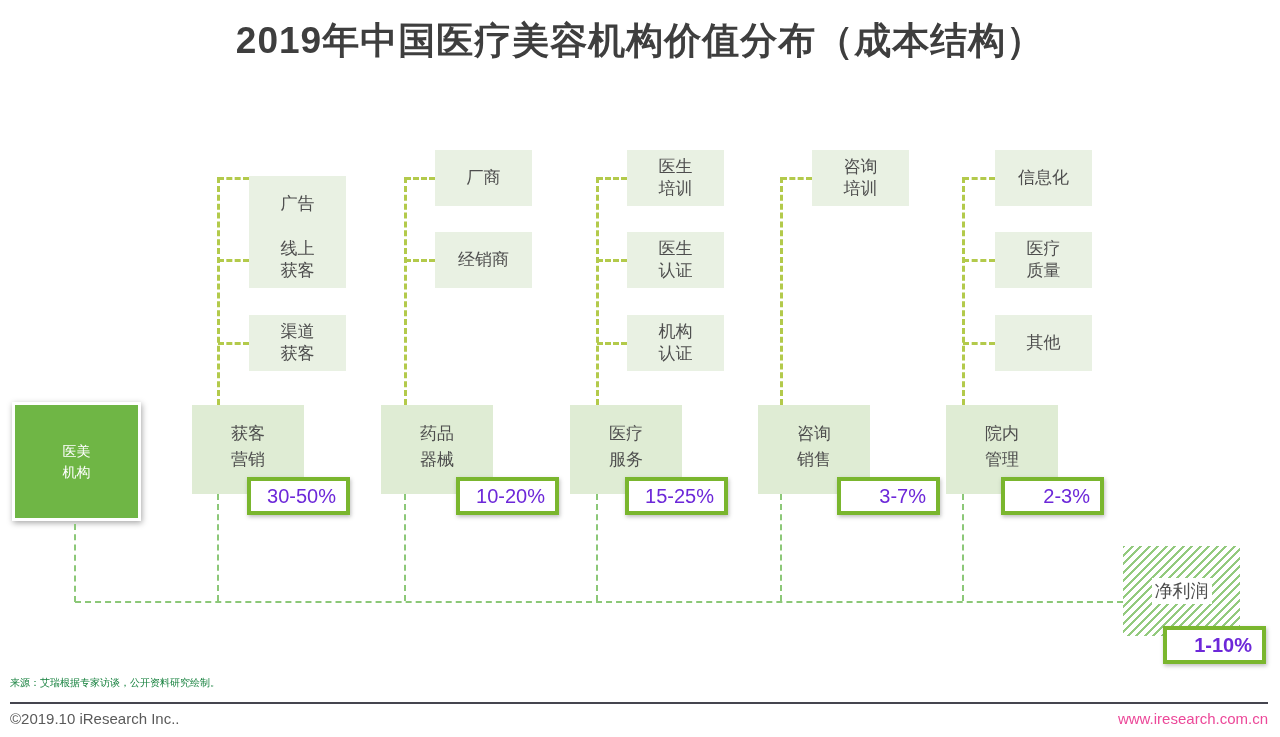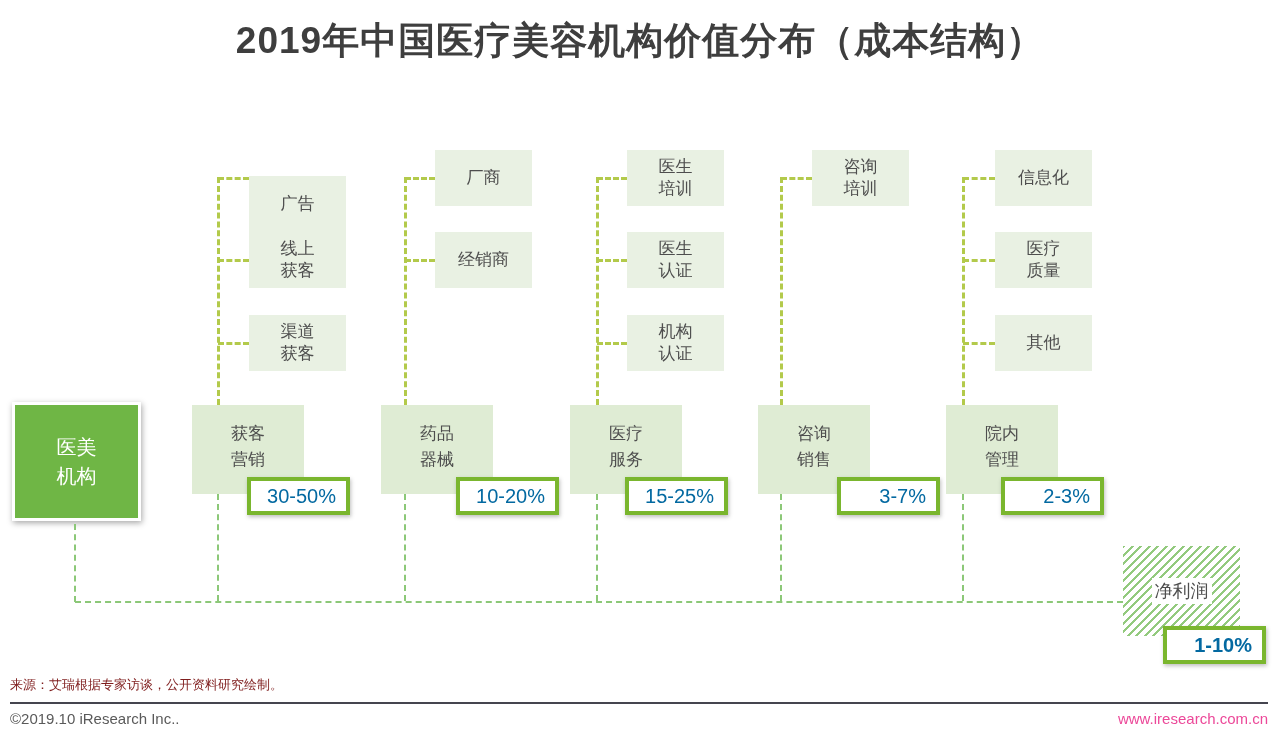--- a/index.html
+++ b/index.html
@@ -18,34 +18,34 @@
   
   .sub-box{position:absolute;width:97px;height:56px;background:var(--box-light);
            display:flex;align-items:center;justify-content:center;text-align:center;
            font-size:17px;line-height:1.3;color:#4e4e4e;white-space:pre-line;}
   .cat-box{position:absolute;width:112px;height:89px;background:var(--box-med);
            display:flex;align-items:center;justify-content:center;text-align:center;
            font-size:17px;line-height:1.5;color:#4e4e4e;white-space:pre-line;
            padding-bottom:6px;box-sizing:border-box;}
   .badge{position:absolute;width:103px;height:38px;background:#fff;box-sizing:border-box;
          border:4px solid var(--badge-border);display:flex;align-items:center;
-         justify-content:flex-end;padding-right:10px;font-size:20px;color:#0369a1;
+         justify-content:flex-end;padding-right:10px;font-size:20px;color:#6d28d9;
          box-shadow:1px 2px 4px rgba(0,0,0,.25);}
 
   .root-box{position:absolute;left:12px;top:402px;width:129px;height:119px;box-sizing:border-box;
             background:var(--accent);border:3px solid #fff;box-shadow:1px 2px 6px rgba(0,0,0,.35);
             display:flex;align-items:center;justify-content:center;text-align:left;
-            color:#fff;font-size:20px;line-height:1.45;white-space:pre-line;}
+            color:#fff;font-size:14px;line-height:1.45;white-space:pre-line;}
 
   .hatch-box{position:absolute;left:1123px;top:546px;width:117px;height:90px;
              background:repeating-linear-gradient(135deg,var(--hatch) 0,var(--hatch) 2px,#fff 2px,#fff 6px);
              display:flex;align-items:center;justify-content:center;}
   .hatch-box .np-label{background:#fff;padding:1px 3px;font-size:18px;color:#4e4e4e;}
 
-  .source-note{position:absolute;left:10px;top:676px;font-size:13px;color:#7f1d1d;}
+  .source-note{position:absolute;left:10px;top:676px;font-size:10px;color:#15803d;}
   .divider{position:absolute;left:10px;top:702px;width:1258px;height:2px;background:#45454f;}
   .copyright{position:absolute;left:10px;top:710px;font-size:15px;color:#5a5a5a;}
   .website{position:absolute;right:12px;top:710px;font-size:15px;color:#ec4899;}
 </style>
 </head>
 <body>
 
 <div class="page">
 
   <h1 class="title">2019年中国医疗美容机构价值分布（成本结构）</h1>

